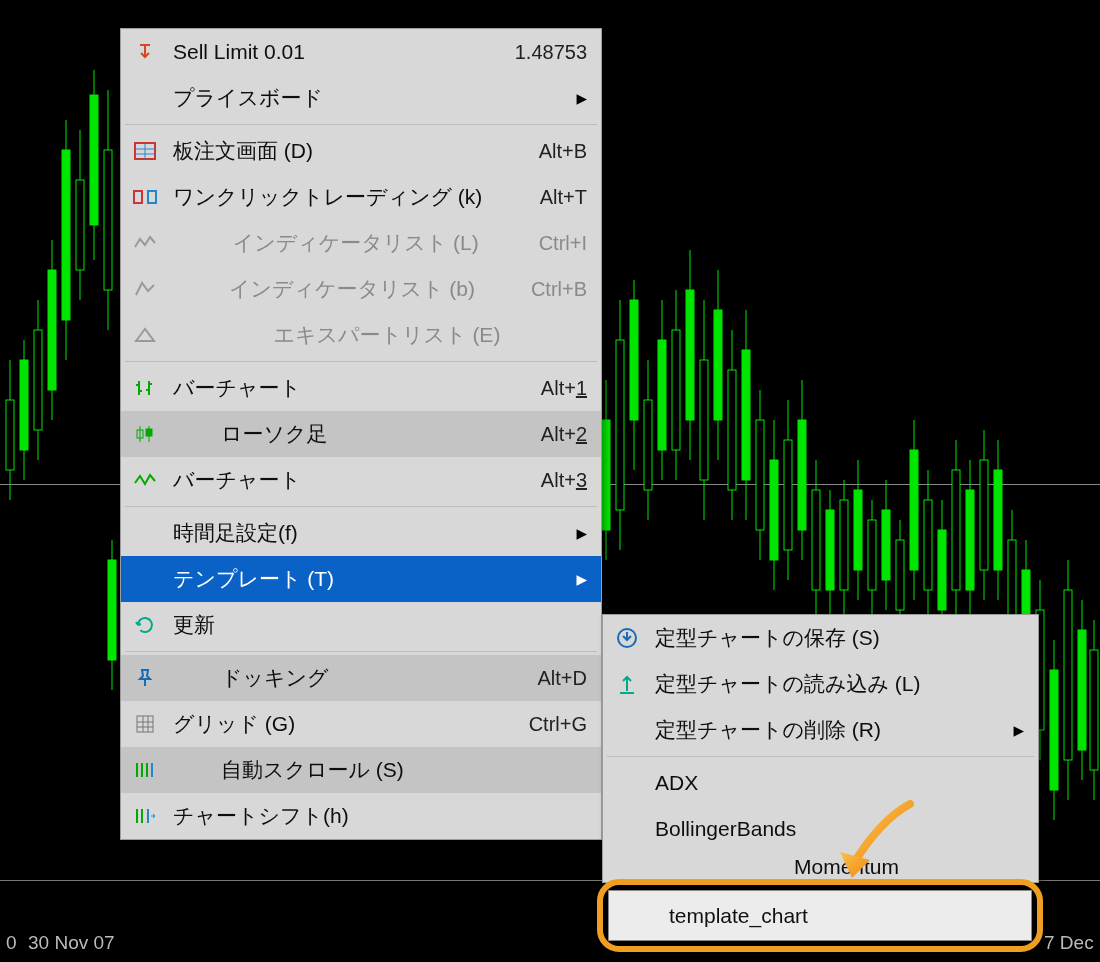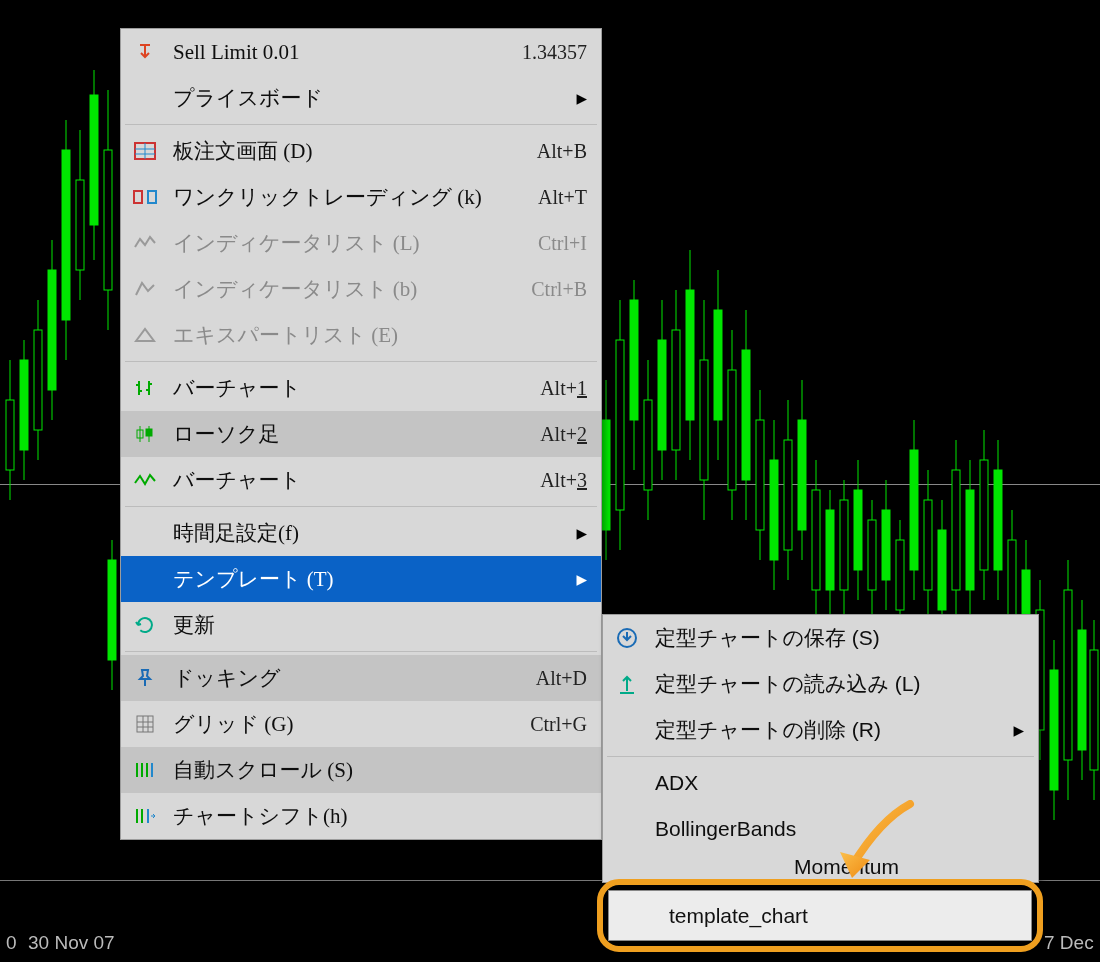--- a/index.html
+++ b/index.html
@@ -2,32 +2,32 @@
 <html><head>
 <meta charset="utf-8">
 <style>
   html, body { margin:0; padding:0; width:1100px; height:962px; background:#000; font-family:"Segoe UI","Yu Gothic UI","Yu Gothic",sans-serif; overflow:hidden; }
   .chart { position:absolute; inset:0; }
   .xaxis { position:absolute; left:0; right:0; bottom:0; top:880px; border-top:1px solid #777; }
   .xlabel { position:absolute; bottom:8px; color:#bbb; font-size:19px; white-space:nowrap; }
   .hline { position:absolute; left:0; right:0; border-top:1px solid #888; }
 
   .menu { position:absolute; background:#d8d8d8; border:1px solid #9c9c9c; box-shadow:3px 3px 6px rgba(0,0,0,.35); }
-  .menu1 { left:120px; top:28px; width:480px;font-family:Liberation Serif, serif; }
+  .menu1 { left:120px; top:28px; width:480px; }
   .menu2 { left:602px; top:614px; width:435px; }
   .mrow { display:flex; align-items:center; height:46px; font-size:21px; color:#0e0e0e; position:relative; }
   .mrow .icon { width:36px; display:flex; justify-content:center; align-items:center; margin-left:6px; margin-right:10px; }
   .mrow .lbl { flex:1 1 auto; }
   .mrow .hint { margin-right:14px; color:#222; font-size:20px; }
   .mrow .arrow { margin-right:14px; color:#000; }
   .mrow.noicon .lbl { margin-left:52px; }
   .mrow.hl { background:#0a62c6; color:#fff; }
   .mrow.hl .hint,.mrow.hl .arrow{color:#fff;}
-  .mrow.active { background:#c4c4c4; }
-  .mrow.dis { color:#8a8a8a; }
+  .mrow.active { background:#c4c4c4;gap:48px; }
+  .mrow.dis { color:#8a8a8a;text-align:center; }
   .mrow.dis .hint{color:#8a8a8a;}
   .sep { height:1px; background:#bcbcbc; margin:3px 4px; }
   .u{ text-decoration:underline; }
 
   .annot-arrow { position:absolute; }
   .highlight-box { position:absolute; border:6px solid #ef9f1f; border-radius:22px; box-sizing:border-box; background:transparent; pointer-events:none; }
   .tpl-chip { position:absolute; background:#ececec; border:1px solid #888; box-sizing:border-box; display:flex; align-items:center; padding-left:60px; font-size:21px; color:#111; }
 
   svg { display:block; }
 </style>
@@ -141,21 +141,21 @@
 </div>
 
 <div class="menu menu1">
   <div class="mrow">
     <span class="icon">
       <svg width="20" height="20" viewBox="0 0 20 20">
           <path d="M5 3h10M10 3v12M6 11l4 4 4-4" stroke="#d42" stroke-width="2" fill="none"></path>
         </svg>
     </span>
     <span class="lbl">Sell Limit 0.01</span>
-    <span class="hint">1.34357</span>
+    <span class="hint">1.48753</span>
   </div>
   <div class="mrow noicon">
     <span class="lbl">プライスボード</span>
     <span class="arrow">▸</span>
   </div>
   <div class="sep"></div>
 
   <div class="mrow">
     <span class="icon">
       <svg width="22" height="18" viewBox="0 0 22 18">

